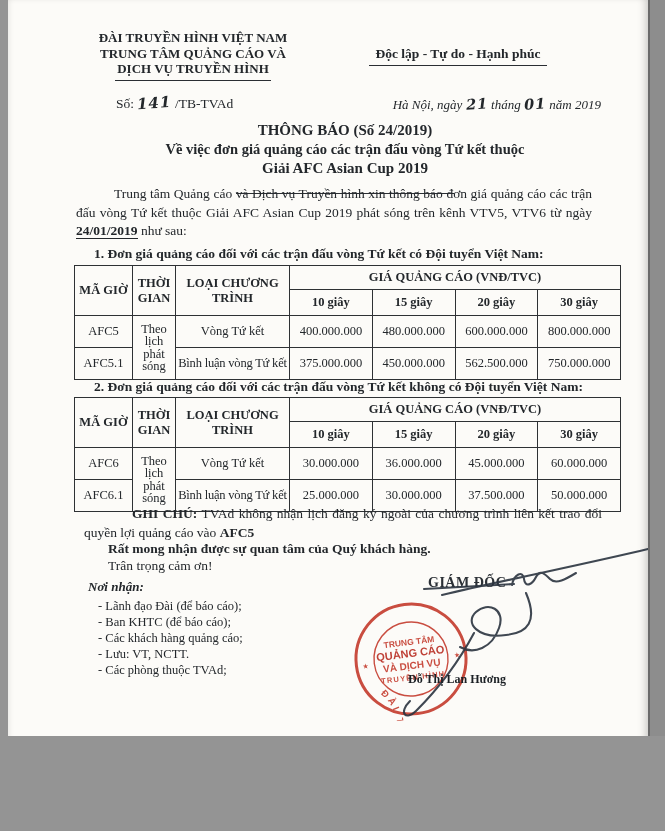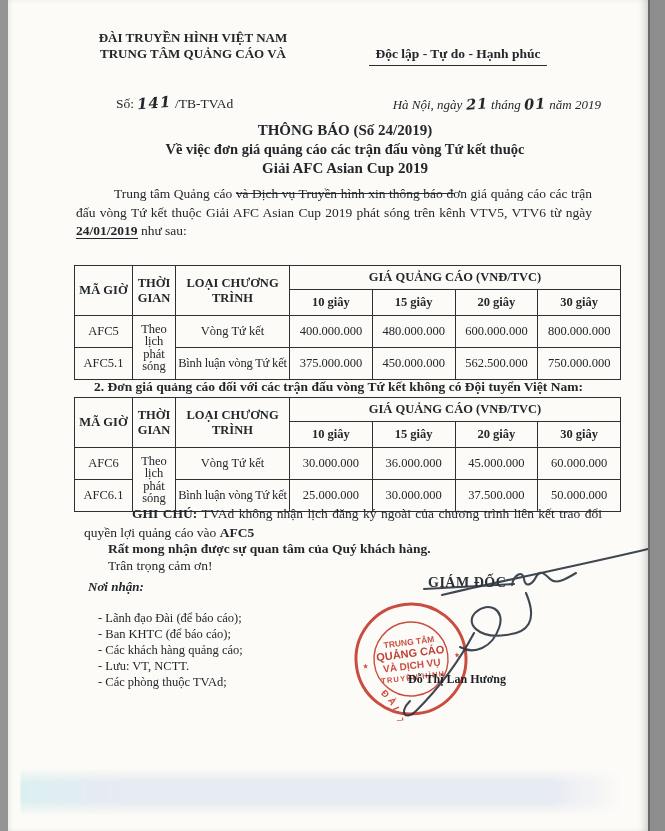--- a/index.html
+++ b/index.html
@@ -1,21 +1,21 @@
 <!DOCTYPE html>
 <html><head>
 <meta charset="utf-8">
 <style>
   html,body{margin:0;padding:0;}
   body{
     width:665px;height:831px;overflow:hidden;
     font-family:"Liberation Serif","DejaVu Serif",serif;
     color:#23272b;background:#949494;
   }
-  .page{position:relative;width:665px;height:831px;background:#7dd3fc;overflow:hidden;}
+  .page{position:relative;width:665px;height:736px;background:#7dd3fc;overflow:hidden;}
   .edge-left{position:absolute;left:0;top:0;width:8px;height:831px;background:#949494;}
   .edge-right{position:absolute;left:648px;top:0;width:17px;height:831px;background:#8d8d8d;border-left:2px solid #6a6a6a;box-sizing:border-box;}
   .paper{
     position:absolute;left:8px;top:0;width:640px;height:831px;
     background:#fcfbf8;
     box-shadow:inset -7px 0 9px -5px rgba(0,0,0,.22), inset 4px 0 6px -4px rgba(0,0,0,.12);
   }
   .abs{position:absolute;}
   .b{font-weight:bold;}
 
@@ -58,21 +58,21 @@
   td.prog{font-size:12px;letter-spacing:-0.2px;white-space:nowrap;}
   col.c-code{width:58px;} col.c-time{width:43px;} col.c-prog{width:114px;} col.c-p{width:82.75px;}
 
   .note{left:76px;top:505px;width:518px;font-size:13.5px;line-height:18.5px;text-align:justify;text-indent:48px;}
   .closing{font-size:13.5px;}
   .cl1{left:100px;top:541px;font-weight:bold;}
   .cl2{left:100px;top:558px;}
 
   
   .recips{left:80px;top:579px;width:230px;font-size:12.5px;}
-  .recips .lbl{font-weight:bold;font-style:italic;font-size:13px;margin-bottom:16px;}
+  .recips .lbl{font-weight:bold;font-style:italic;font-size:13px;margin-bottom:4px;}
   .recips ul{list-style:none;margin:0;padding:0 0 0 10px;}
   .recips li{line-height:15px;margin-top:1px;}
 
   .sig-title{left:420px;top:575px;font-size:14px;font-weight:bold;letter-spacing:.5px;color:#2b3036;}
   .sig-name{left:400px;top:672px;width:180px;font-size:12px;font-weight:bold;color:#1a1f24;}
 
   .stamp{left:343px;top:599px;width:120px;height:120px;transform:rotate(-7deg);opacity:.9;}
   .sigsvg{left:372px;top:533px;width:272px;height:195px;}
 
   .band{
@@ -86,20 +86,21 @@
 </head>
 <body>
 
 <div class="page">
   <div class="edge-left"></div>
   <div class="paper">
 
     <div class="abs issuer">
       <div>ĐÀI TRUYỀN HÌNH VIỆT NAM</div>
       <div>TRUNG TÂM QUẢNG CÁO VÀ</div>
+      <div><span class="u">DỊCH VỤ TRUYỀN HÌNH</span></div>
     </div>
     <div class="abs national">
       <div class="l2"><span class="u2">Độc lập - Tự do - Hạnh phúc</span></div>
     </div>
 
     <div class="abs docnum">
       <span>Số:</span>
       <span class="hand">141</span>
       <span>/TB-TVAd</span>
     </div>
@@ -114,20 +115,21 @@
     <div class="abs title">
       <div class="t1">THÔNG BÁO (Số 24/2019)</div>
       <div class="t2">Về việc đơn giá quảng cáo các trận đấu vòng Tứ kết thuộc</div>
       <div class="t3"><span>Giải AFC Asian Cup 2019</span></div>
     </div>
 
     <div class="abs intro">
       <span>Trung tâm Quảng cáo và Dịch vụ Truyền hình xin thông báo đơn giá quảng cáo các trận đấu vòng Tứ kết thuộc Giải AFC Asian Cup 2019 phát sóng trên kênh VTV5, VTV6 từ ngày </span><span class="bu">24/01/2019</span><span> như sau:</span>
     </div>
 
+    <div class="abs sect sect1">1. Đơn giá quảng cáo đối với các trận đấu vòng Tứ kết có Đội tuyển Việt Nam:</div>
     <table class="abs rate rt1">
       <colgroup>
           <col class="c-code">
           <col class="c-time">
           <col class="c-prog">
           <col class="c-p">
           <col class="c-p">
           <col class="c-p">
           <col class="c-p">
         </colgroup>

